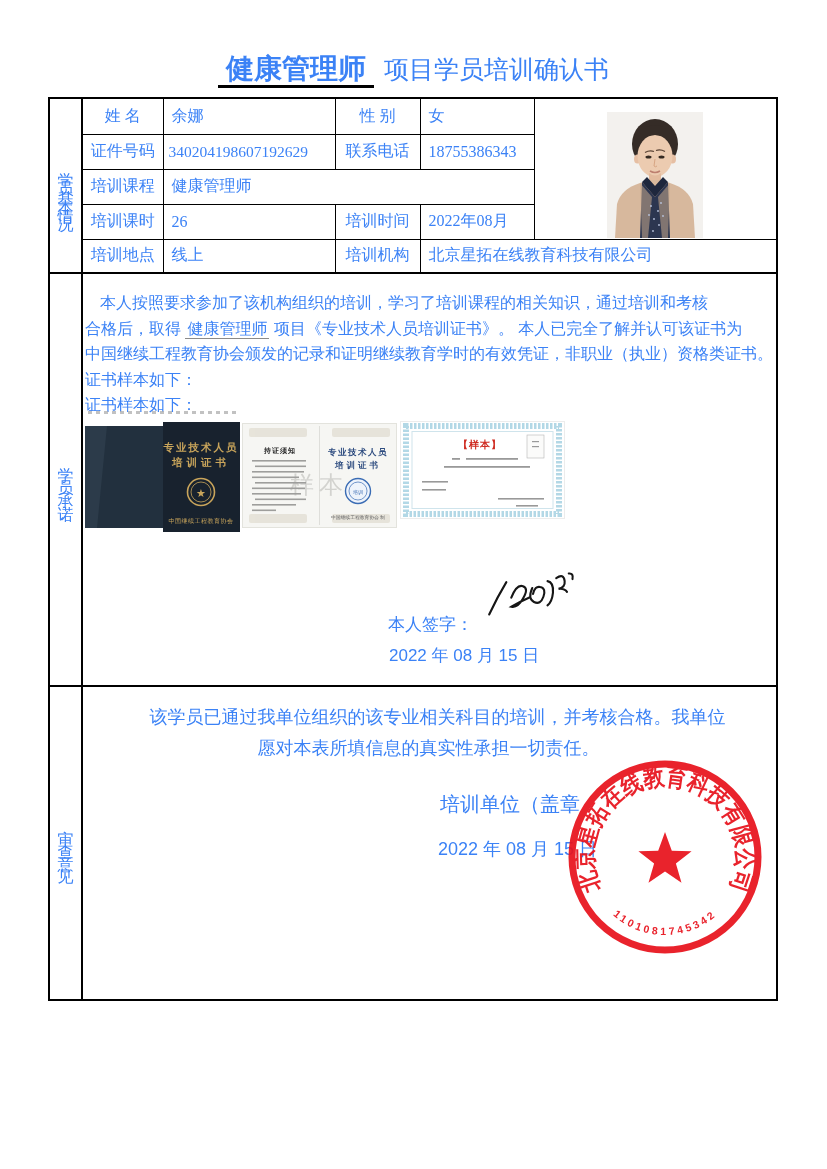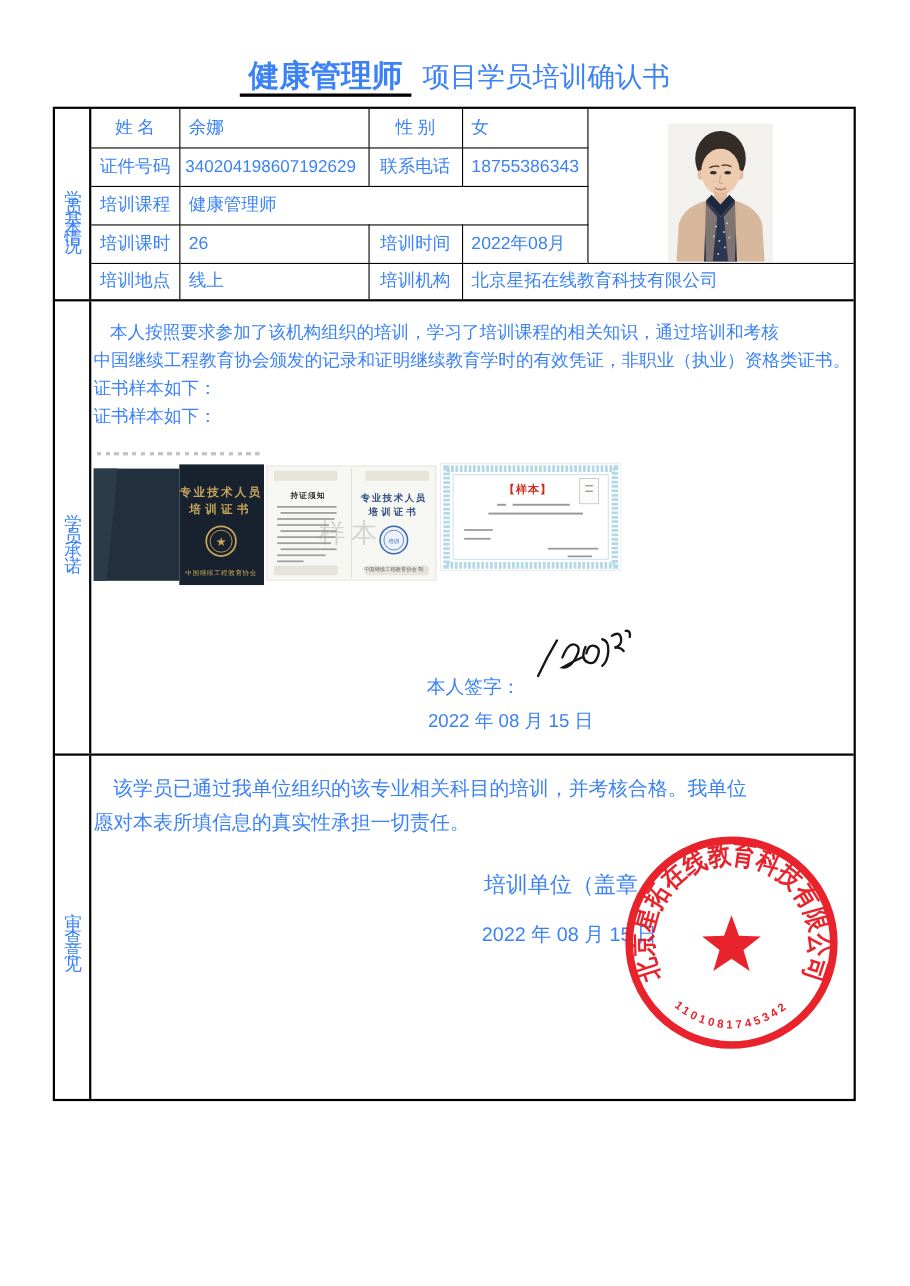--- a/index.html
+++ b/index.html
@@ -42,21 +42,21 @@
     display: flex; align-items: center; justify-content: center;
     writing-mode: vertical-rl; text-orientation: upright;
     font-size: 16px; letter-spacing: 9px; line-height: 1;
   }
   .sec-commit .side-label, .sec-review .side-label { letter-spacing: 13px; }
 
   
   .bgrid { border-collapse: collapse; table-layout: fixed; width: 693px; height: 173px; }
   .bgrid td {
     border-right: 1.5px solid #000; border-bottom: 1.5px solid #000;
-    font-size: 16px; vertical-align: middle; overflow: hidden; white-space: nowrap;
+    font-size: 16px; vertical-align: middle; overflow: hidden; white-space: nowrap; font-family: Liberation Serif, serif;
   }
   .bgrid td.lbl { text-align: center; }
   .bgrid td.lbl2 { letter-spacing: 4px; text-indent: 4px; }
   .bgrid td.val { text-align: left; padding-left: 8px; }
   .bgrid td.num { padding-left: 5px; font-size: 15.5px; }
   .bgrid td.last-col { border-right: none; }
   .bgrid tr.last-row td { border-bottom: none; }
   .photo-cell { padding: 0; }
   .photo-box { width: 100%; height: 100%; display: flex; align-items: flex-end; justify-content: center; padding-bottom: 1px; }
 
@@ -74,21 +74,21 @@
   .certs svg { position: absolute; display: block; }
   .cert-cover  { left: 2px;   top: 148px; }
   .cert-inner  { left: 159px; top: 149px; }
   .cert-sample { left: 317px; top: 147px; }
 
   .sig-script { position: absolute; left: 400px; top: 300px; transform: rotate(-7deg); }
   .sign-label { position: absolute; left: 305px; top: 339px; font-size: 17px; font-family: Liberation Serif, serif; }
   .sign-date  { position: absolute; left: 306px; top: 370px; font-size: 17px; }
 
   
-  .review-body { position: relative; flex: 1; }
+  .review-body { position: relative; flex: 1; text-align: center; }
   .rev-text { position: absolute; top: 15px; left: 2px; right: 4px; font-size: 18px; line-height: 31px; }
   .rev-text .ln { white-space: nowrap; }
   .rev-text .indent { text-indent: 18px; }
   .unit-label { position: absolute; left: 357px; top: 104px; font-size: 20px; }
   .rev-date   { position: absolute; left: 355px; top: 150px; font-size: 18px; }
   .seal { position: absolute; left: 482px; top: 70px; width: 200px; height: 200px; }
 </style>
 </head>
 <body>
 
@@ -176,20 +176,21 @@
         </tr>
       </tbody>
         </table>
     </div>
 
     <div class="section sec-commit">
       <div class="side-label">学员承诺</div>
       <div class="commit-body">
         <div class="para">
           <div class="ln indent">本人按照要求参加了该机构组织的培训，学习了培训课程的相关知识，通过培训和考核</div>
+          <div class="ln"><span>合格后，取得</span> <span class="u-mark">健康管理师</span> <span>项目《专业技术人员培训证书》。 本人已完全了解并认可该证书为</span></div>
           <div class="ln">中国继续工程教育协会颁发的记录和证明继续教育学时的有效凭证，非职业（执业）资格类证书。</div>
           <div class="ln">证书样本如下：</div>
           <div class="ln">证书样本如下：</div>
         </div>
         <div class="fine-print"></div>
 
         <div class="certs">
 
           <svg class="cert-cover" width="155" height="110" viewBox="0 0 155 110">
             <rect x="0" y="4" width="78" height="102" fill="#22303e"></rect>

